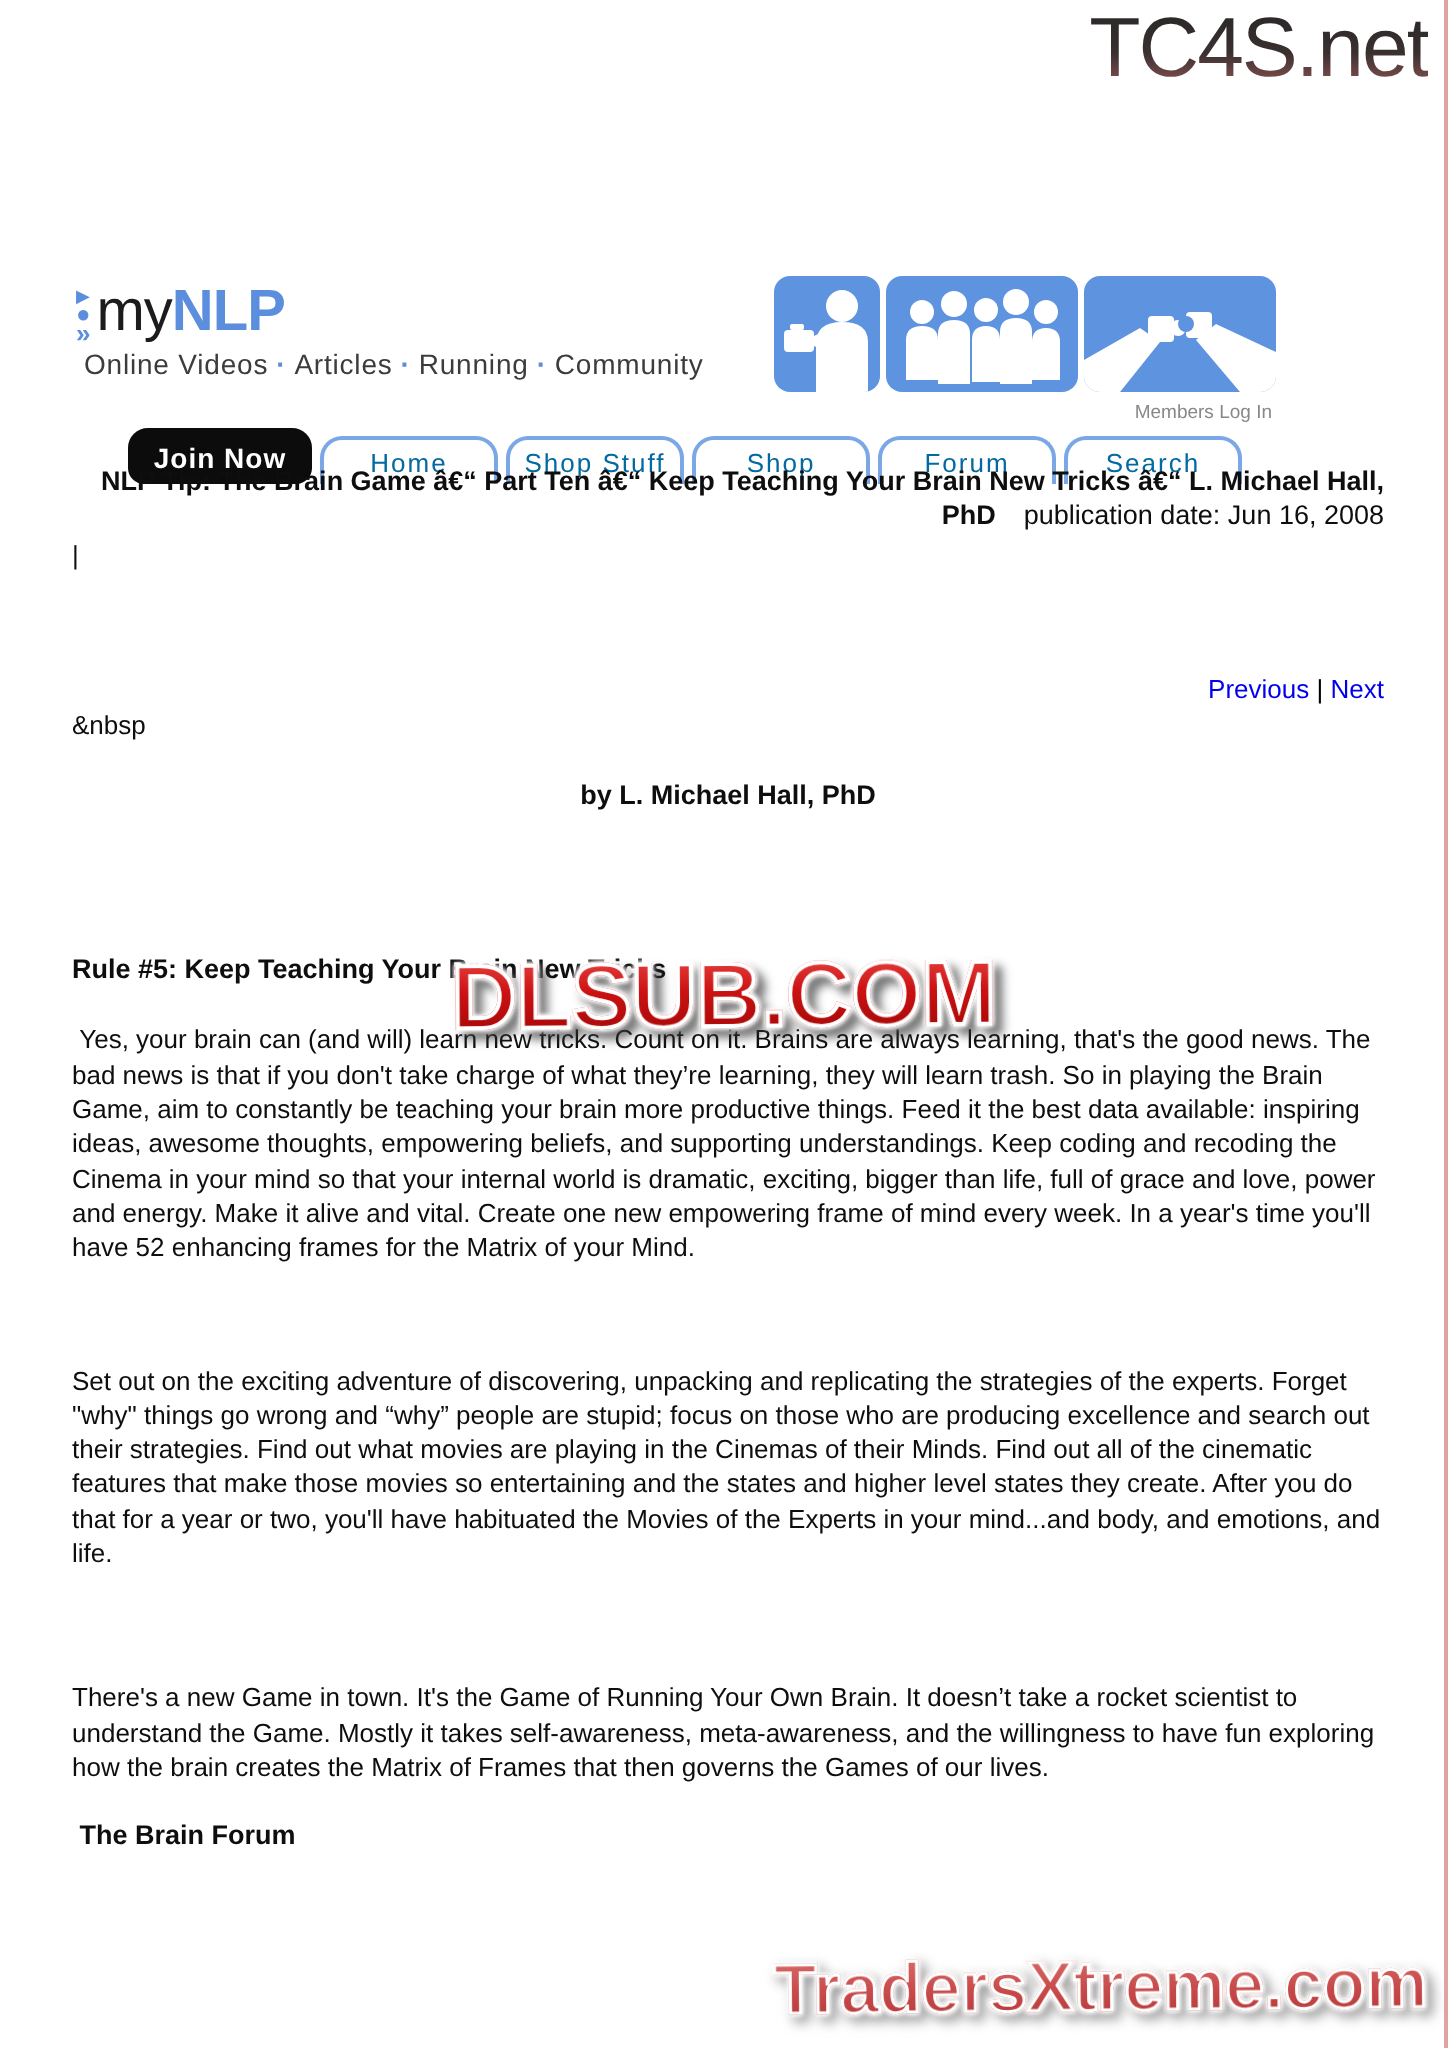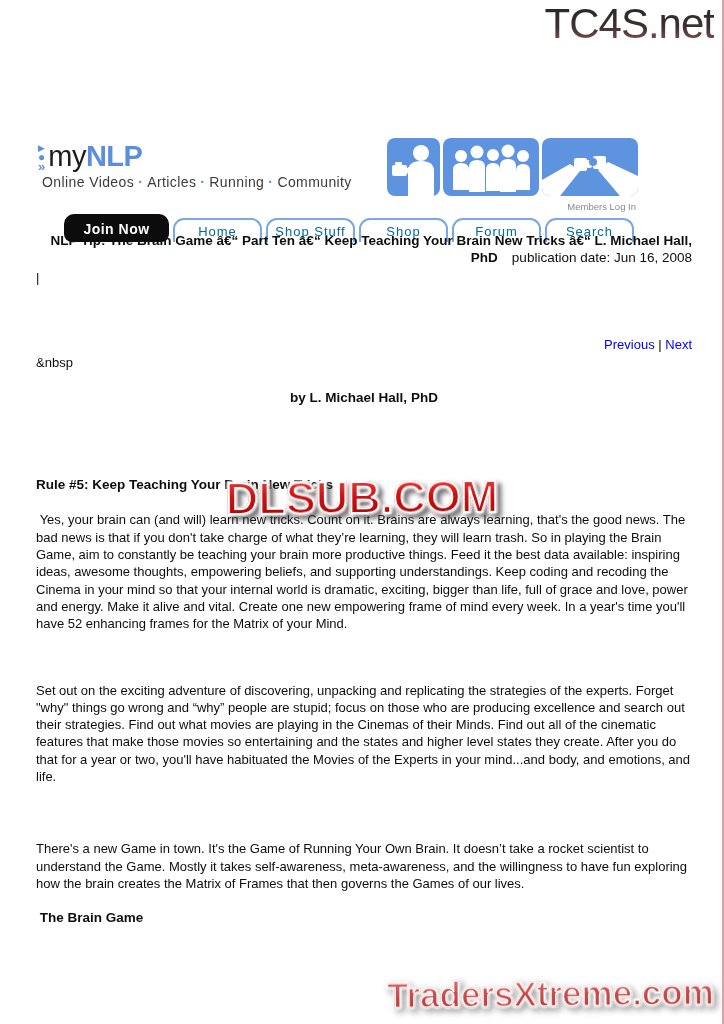--- a/index.html
+++ b/index.html
@@ -44,21 +44,21 @@
   .members { position: absolute; top: 201px; left: 0; width: 636px; text-align: right; font-size: 9.5px; color: #888; cursor: pointer; }
 
   
   .tabs { position: absolute; top: 214px; left: 64px; display: flex; gap: 4px; align-items: flex-end; }
   .tab {
     width: 89px; height: 24px; background: #fff; border: 2px solid #7aa7e6; border-bottom: none;
     border-radius: 11px 11px 0 0; text-align: center; font-size: 13px; letter-spacing: 1px;
     color: #0369a1; padding-top: 4px; cursor: pointer;
   }
   .tab.active {
-    width: 105px; height: 28px; background: #0c0c0c; border: 2px solid #0c0c0c;
+    width: 92px; height: 28px; background: #0c0c0c; border: 2px solid #0c0c0c;
     border-radius: 10px 10px 8px 8px; color: #fff; font-weight: bold; font-size: 14px;
     letter-spacing: 0.5px; padding-top: 5px;
   }
 
   
   .article { position: absolute; top: 232px; left: 36px; width: 656px; font-size: 13px; line-height: 17.3px; color: #0e0e0e; }
   .title-block { text-align: right; font-size: 13.5px; line-height: 17px; }
   .title-bold { font-weight: bold; }
   .pub { margin-left: 14px; font-weight: normal; }
   .pipe { margin-top: 3px; }
@@ -182,20 +182,20 @@
     <div class="nbsp-line">&amp;nbsp</div>
 
     <div class="byline">by L. Michael Hall, PhD</div>
 
     <div class="rule-heading">Rule #5: Keep Teaching Your Brain New Tricks</div>
 
     <div class="para p1"> Yes, your brain can (and will) learn new tricks. Count on it. Brains are always learning, that's the good news. The bad news is that if you don't take charge of what they’re learning, they will learn trash. So in playing the Brain Game, aim to constantly be teaching your brain more productive things. Feed it the best data available: inspiring ideas, awesome thoughts, empowering beliefs, and supporting understandings. Keep coding and recoding the Cinema in your mind so that your internal world is dramatic, exciting, bigger than life, full of grace and love, power and energy. Make it alive and vital. Create one new empowering frame of mind every week. In a year's time you'll have 52 enhancing frames for the Matrix of your Mind.</div>
     <div class="para p2">Set out on the exciting adventure of discovering, unpacking and replicating the strategies of the experts. Forget "why" things go wrong and “why” people are stupid; focus on those who are producing excellence and search out their strategies. Find out what movies are playing in the Cinemas of their Minds. Find out all of the cinematic features that make those movies so entertaining and the states and higher level states they create. After you do that for a year or two, you'll have habituated the Movies of the Experts in your mind...and body, and emotions, and life.</div>
     <div class="para p3">There's a new Game in town. It's the Game of Running Your Own Brain. It doesn’t take a rocket scientist to understand the Game. Mostly it takes self-awareness, meta-awareness, and the willingness to have fun exploring how the brain creates the Matrix of Frames that then governs the Games of our lives.</div>
 
-    <div class="subhead"> The Brain Game</div>
+    <div class="subhead"> The Brain Forum</div>
   </div>
 
   <div class="dlsub">DLSUB.COM</div>
 
   <div class="traders">TradersXtreme.com</div>
 
 </div>
 
 </body></html>

